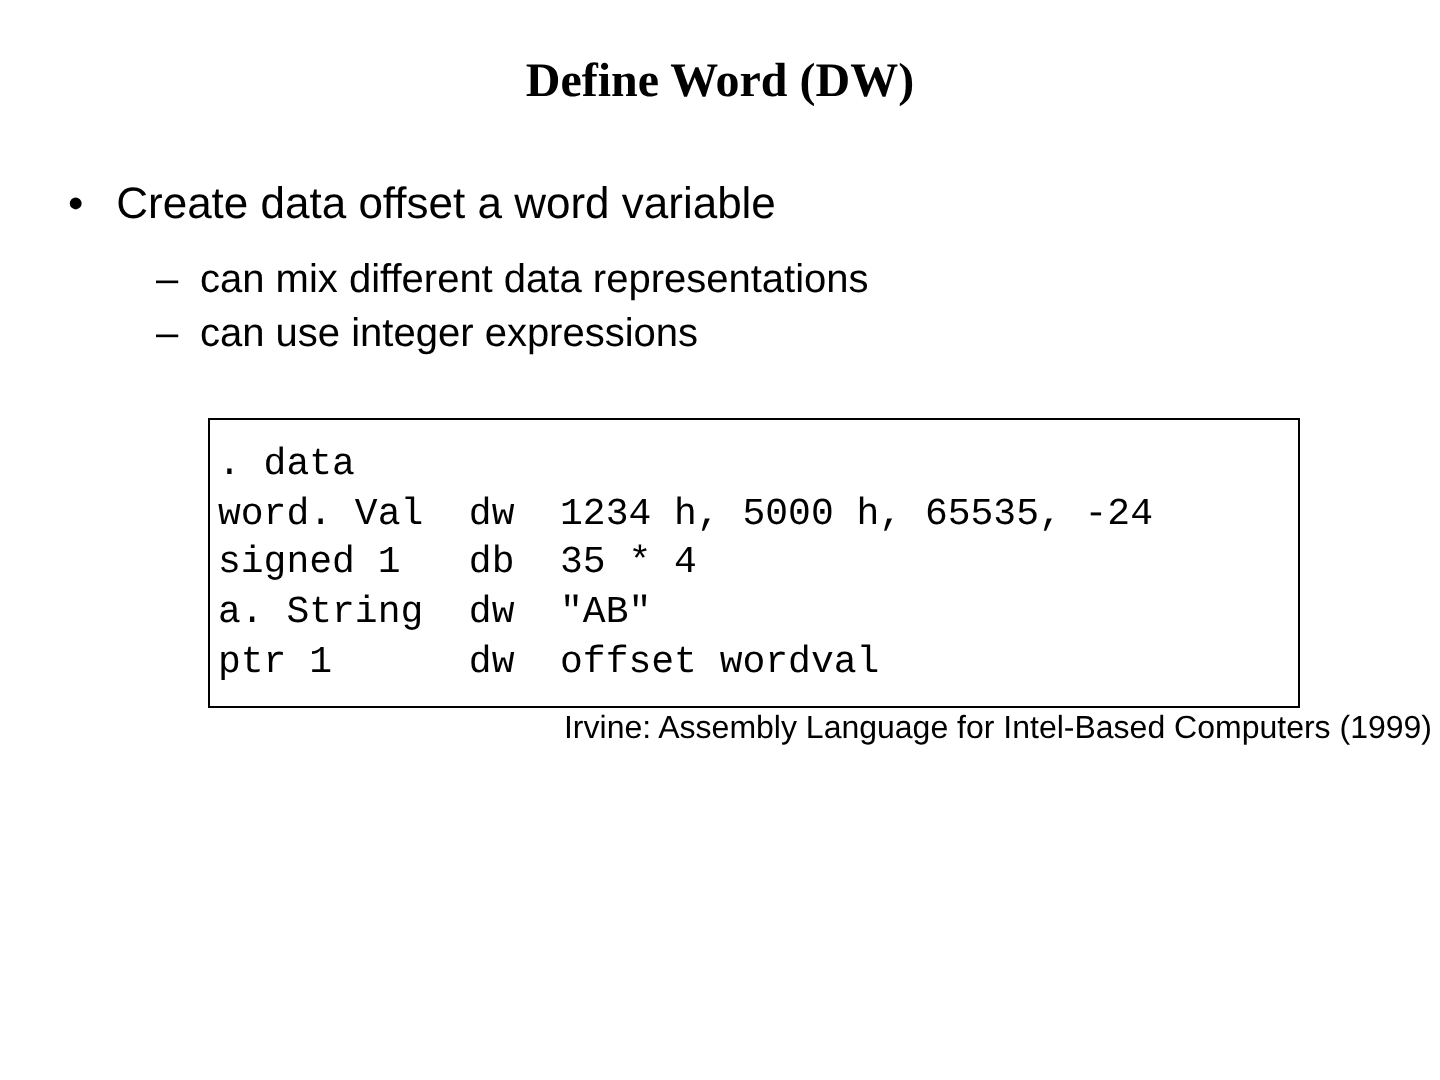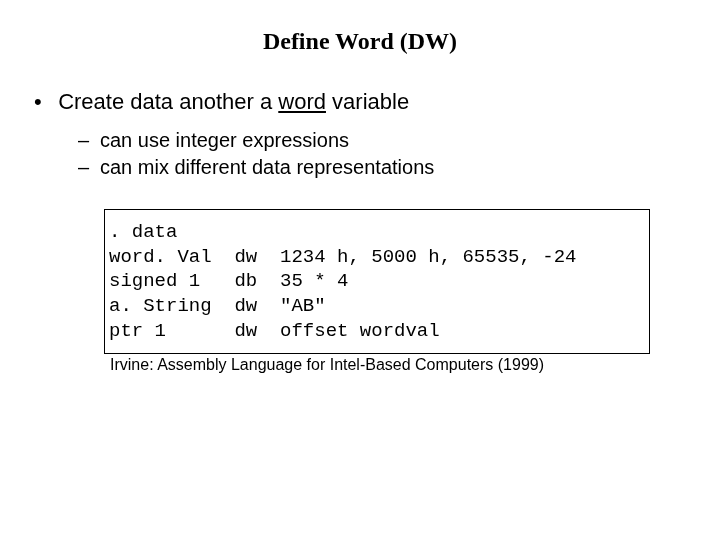--- a/index.html
+++ b/index.html
@@ -27,21 +27,20 @@
   .bullet-main {
     font-size: 22px;
     margin-top: 34px;
     margin-left: 34px;
   }
   .bullet-main .dot {
     display: inline-block;
     width: 18px;
   }
   .underline {
-    text-decoration: underline;
   }
   .sub-list {
     margin-top: 14px;
     margin-left: 78px;
     font-size: 20px;
   }
   .sub-item {
     margin-bottom: 4px;
   }
   .sub-item .dash {
@@ -54,44 +53,44 @@
     padding: 10px 14px 10px 4px;
     font-family: "Courier New", Courier, monospace;
     font-size: 19px;
     line-height: 1.3;
     white-space: pre;
   }
   .footer {
     position: absolute;
     bottom: 26px;
     left: 0;
-    right: 16px;
-    text-align: left;
+    right: 4px;
+    text-align: right;
     font-size: 16px;
     padding-left: 110px;
   }
 </style>
 </head>
 <body>
 
 <div class="slide">
 
   <div class="title">Define Word (DW)</div>
 
   <div class="bullet-main">
     <span class="dot">•</span>
-    <span>Create data another a </span><span class="underline">word</span><span> variable</span>
+    <span>Create data offset a </span><span class="underline">word</span><span> variable</span>
   </div>
 
   <div class="sub-list">
     <div class="sub-item">
-      <span class="dash">–</span><span>can use integer expressions</span>
+      <span class="dash">–</span><span>can mix different data representations</span>
     </div>
     <div class="sub-item">
-      <span class="dash">–</span><span>can mix different data representations</span>
+      <span class="dash">–</span><span>can use integer expressions</span>
     </div>
   </div>
 
   <div class="code-box">. data
 word. Val  dw  1234 h, 5000 h, 65535, -24
 signed 1   db  35 * 4
 a. String  dw  "AB"
 ptr 1      dw  offset wordval</div>
 
   <div class="footer">Irvine: Assembly Language for Intel-Based Computers (1999)</div>

